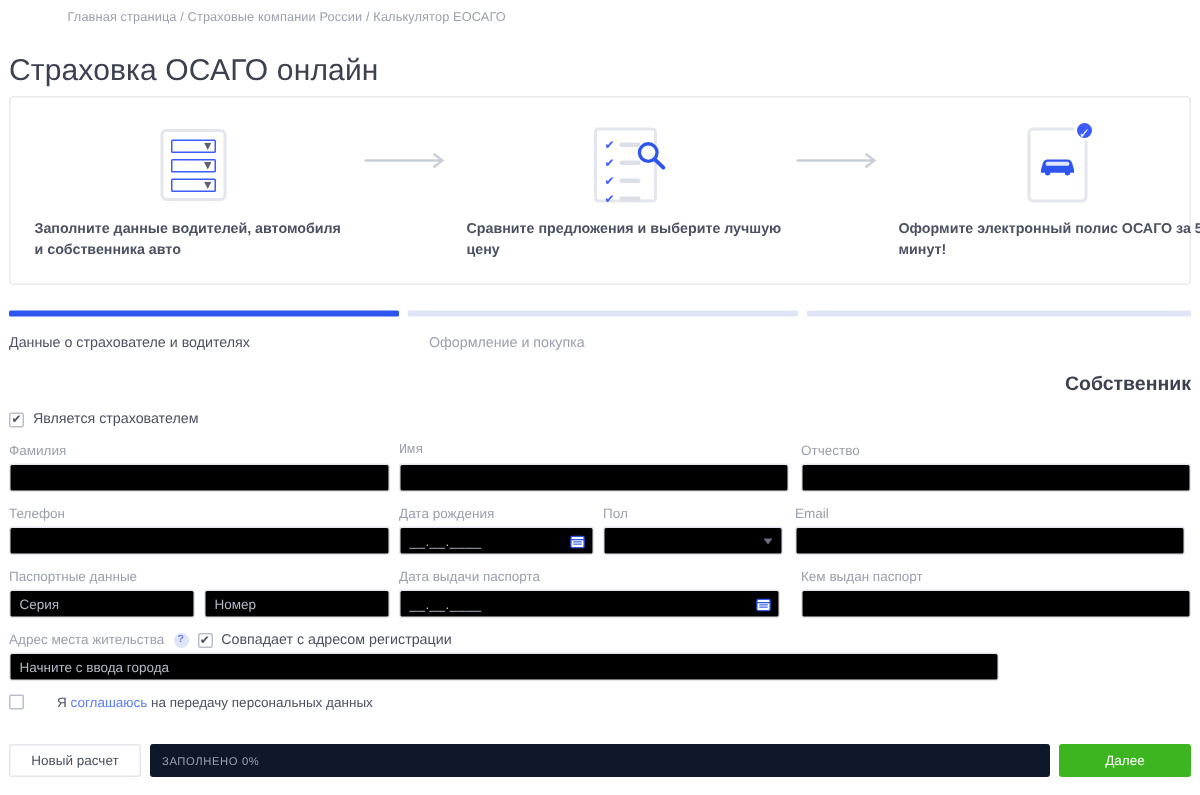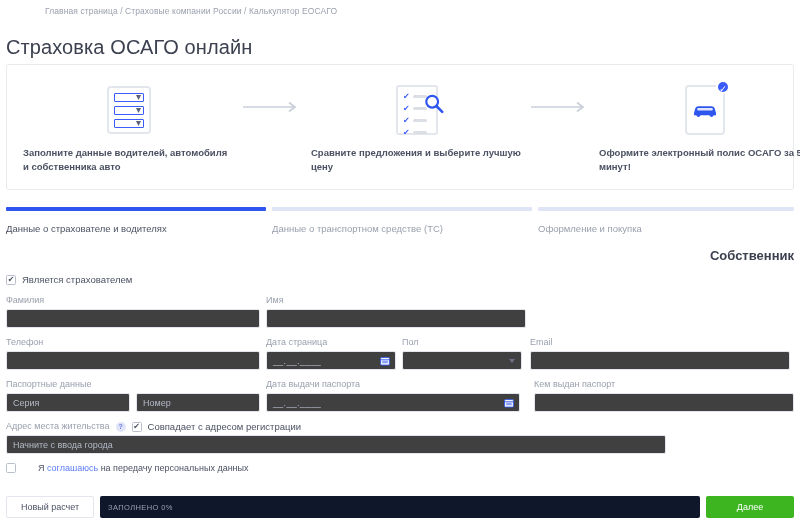--- a/index.html
+++ b/index.html
@@ -95,21 +95,21 @@
     border: 2px solid #fff;
   }
 
   
   .tabs { position: absolute; left: 6px; top: 207px; width: 788px; }
   .tab-bars { display: flex; gap: 6px; }
   .tab-bar { height: 4px; border-radius: 1px; }
   .tab-bar.w1 { flex: 0 0 260px; background: #2f55ef; }
   .tab-bar.w2 { flex: 0 0 260px; background: #dfe4f7; }
   .tab-bar.w3 { flex: 1; background: #dfe4f7; }
-  .tab-labels { display: flex; gap: 6px; margin-top: 12px; }
+  .tab-labels { display: flex; gap: 20px; margin-top: 12px; }
   .tab-label { font-size: 9.5px; color: #9aa0ad; }
   .tab-label.w1 { flex: 0 0 260px; color: #4b5162; }
   .tab-label.w2 { flex: 0 0 260px; }
   .tab-label.w3 { flex: 1; }
 
   
   .form { position: absolute; left: 6px; top: 248px; width: 788px; }
   .section-title { font-size: 13px; color: #3c4150; font-weight: 600; margin-bottom: 11px; text-align: right; }
 
   .chk-row { display: flex; align-items: center; gap: 6px; margin-bottom: 10px; }
@@ -119,38 +119,38 @@
     font-size: 8px; color: #4b5162; line-height: 1;
   }
   .cbx.checked::after { content: "\2714"; font-size: 8px; color: #4b5162; }
   .chk-label { font-size: 9.5px; color: #4b5162; }
 
   .row { display: flex; margin-bottom: 9px; }
   .fld { display: flex; flex-direction: column; }
   .fld-label { font-size: 9px; color: #9aa0ad; margin-bottom: 3px; height: 11px; }
   .inp {
     height: 19px; border: 1px solid #e3e6ec; border-radius: 2px;
-    background: #404040; font-size: 9px; color: #3c4150;
+    background: #000000; font-size: 9px; color: #3c4150;
     padding: 0 6px; display: flex; align-items: center;
     position: relative;
   }
   .inp .ph { color: #b3b9c6; font-size: 9px; }
   .inp.date .mask { color: #b9bfcc; font-size: 9px; letter-spacing: .3px; }
   .cal-ic {
     position: absolute; right: 5px; top: 50%; transform: translateY(-50%);
     width: 10px; height: 10px;
   }
   .sel-caret {
     position: absolute; right: 6px; top: 50%; transform: translateY(-50%);
     width: 0; height: 0; border-left: 3.5px solid transparent;
     border-right: 3.5px solid transparent; border-top: 4px solid #6b7285;
   }
 
   .w-fam { width: 254px; }
-  .w-ima { width: 260px; margin-left: 6px; }
+  .w-ima { width: 260px; margin-left: 6px; font-family: Liberation Mono, monospace; }
   .w-otc { width: 260px; margin-left: 8px; }
 
   .w-tel { width: 254px; }
   .w-dob { width: 130px; margin-left: 6px; }
   .w-pol { width: 120px; margin-left: 6px; }
   .w-eml { width: 260px; margin-left: 8px; }
 
   .w-ser { width: 124px; }
   .w-nom { width: 124px; margin-left: 6px; }
   .w-dvp { width: 254px; margin-left: 6px; }
@@ -272,21 +272,20 @@
   </div>
 
   <div class="tabs">
     <div class="tab-bars">
       <div class="tab-bar w1"></div>
       <div class="tab-bar w2"></div>
       <div class="tab-bar w3"></div>
     </div>
     <div class="tab-labels">
       <div class="tab-label w1">Данные о страхователе и водителях</div>
-      <div class="tab-label w2">Данные о транспортном средстве (ТС)</div>
       <div class="tab-label w3">Оформление и покупка</div>
     </div>
   </div>
 
   <div class="form">
 
     <div class="section-title">Собственник</div>
 
     <div class="chk-row">
       <span class="cbx checked"></span>
@@ -299,31 +298,37 @@
         <div class="inp">
             <span class="ph"></span>
           </div>
       </div>
       <div class="fld w-ima">
         <span class="fld-label">Имя</span>
         <div class="inp">
             <span class="ph"></span>
           </div>
       </div>
+      <div class="fld w-otc">
+        <span class="fld-label">Отчество</span>
+        <div class="inp">
+            <span class="ph"></span>
+          </div>
+      </div>
     </div>
 
     <div class="row">
       <div class="fld w-tel">
         <span class="fld-label">Телефон</span>
         <div class="inp">
             <span class="ph"></span>
           </div>
       </div>
       <div class="fld w-dob">
-        <span class="fld-label">Дата страница</span>
+        <span class="fld-label">Дата рождения</span>
         <div class="inp date">
           <span class="mask">__.__.____</span>
           <svg class="cal-ic" viewBox="0 0 16 16">
             <rect x="1" y="2.5" width="14" height="12" rx="1.4" fill="#fff" stroke="#2f55ef" stroke-width="1.4"></rect>
             <line x1="1" y1="6" x2="15" y2="6" stroke="#2f55ef" stroke-width="1.4"></line>
             <line x1="3.5" y1="8.4" x2="12.5" y2="8.4" stroke="#2f55ef" stroke-width="1.2"></line>
             <line x1="3.5" y1="10.8" x2="12.5" y2="10.8" stroke="#2f55ef" stroke-width="1.2"></line>
           </svg>
         </div>
       </div>

